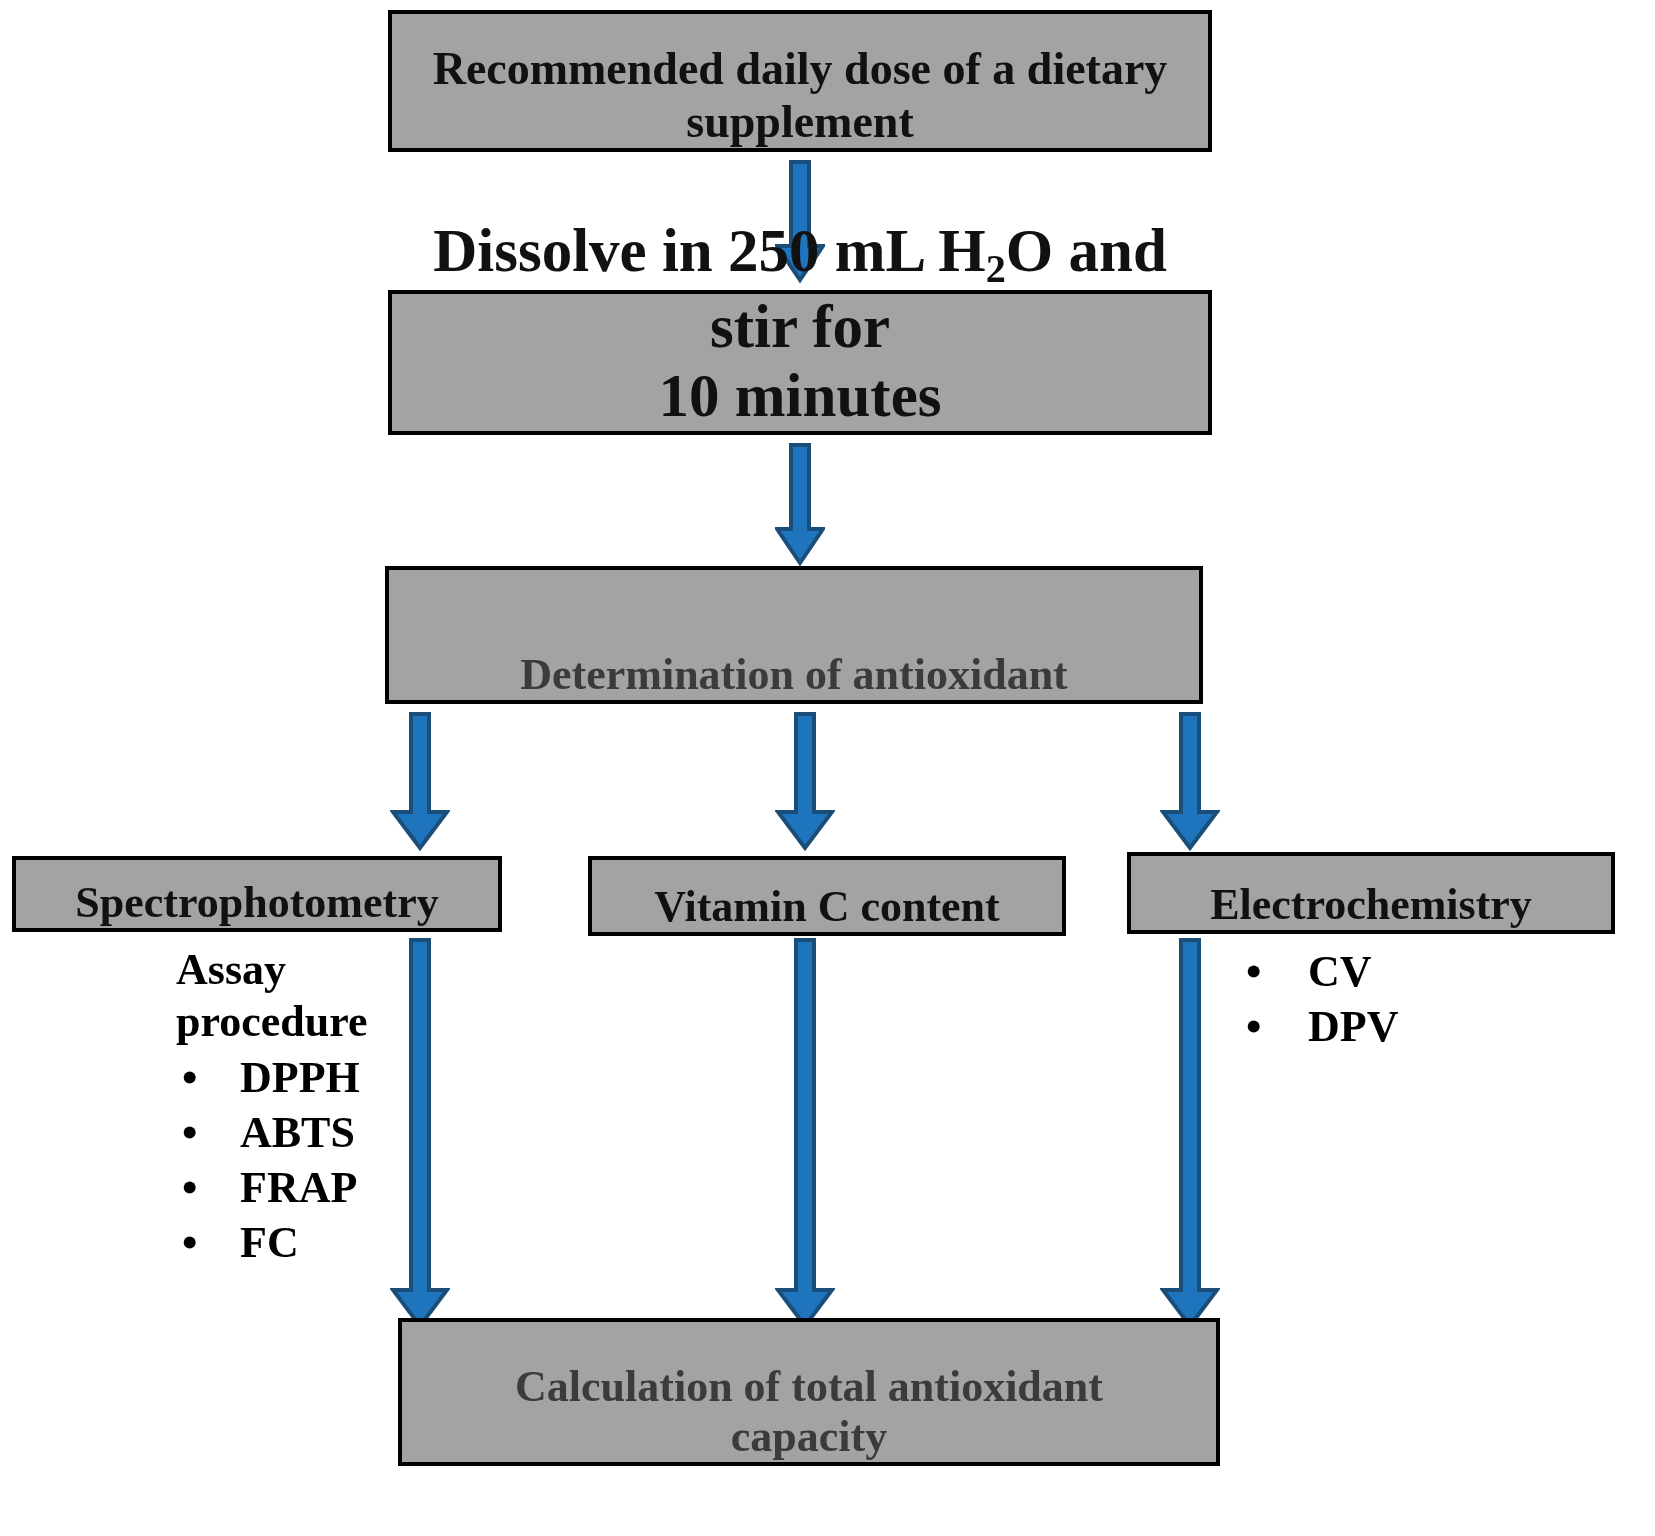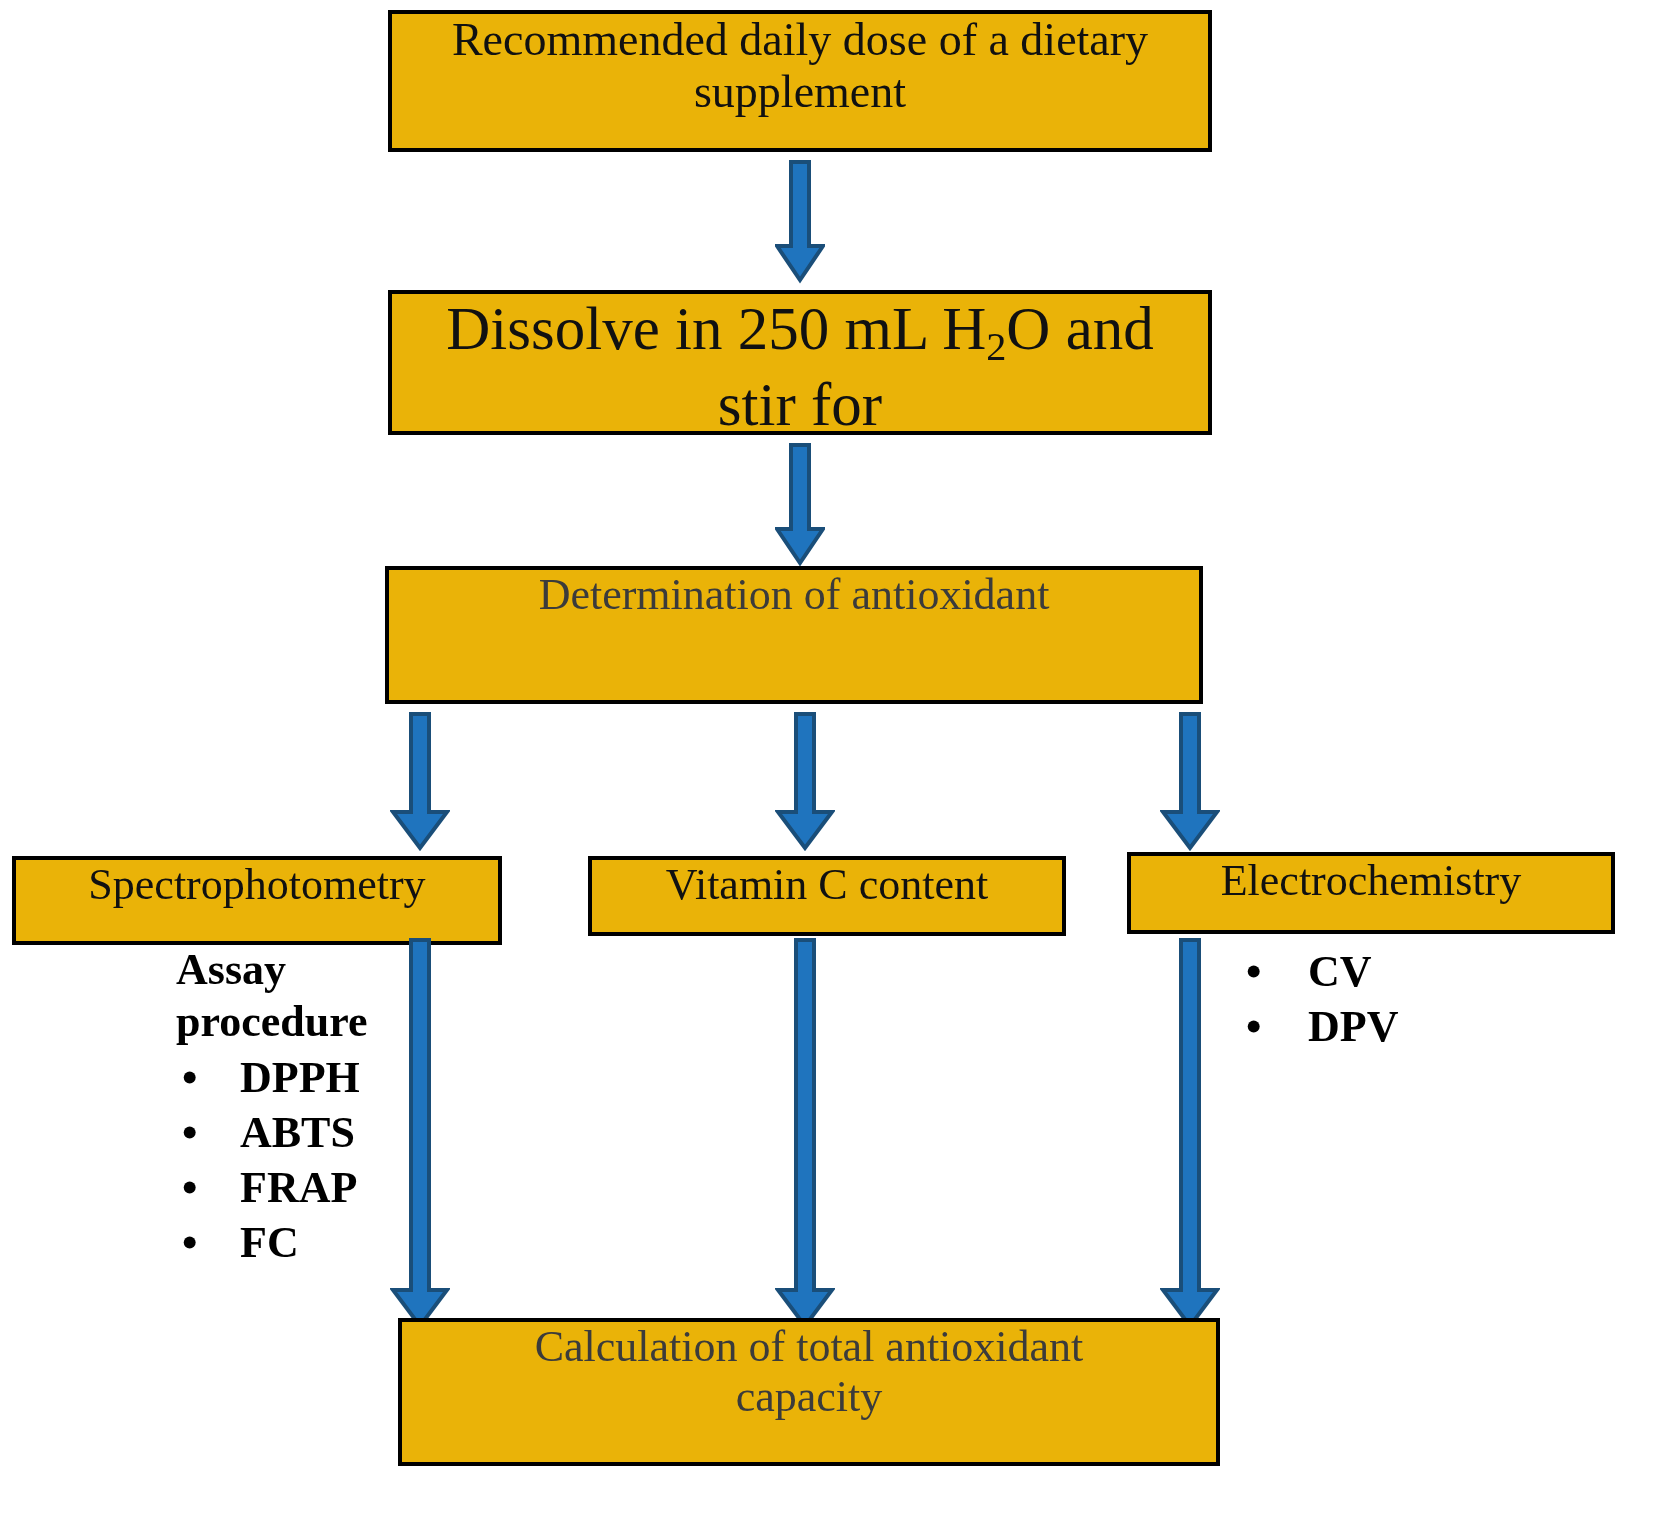--- a/index.html
+++ b/index.html
@@ -16,39 +16,39 @@
     height: 1536px;
     background: #ffffff;
     overflow: hidden;
   }
 
   
   .box {
     position: absolute;
     box-sizing: border-box;
     border: 4px solid #000000;
-    background: #eab308;
+    background: #a3a3a3;
     display: flex;
-    align-items: flex-start;
+    align-items: flex-end;
     justify-content: center;
     text-align: center;
-    font-weight: normal;
+    font-weight: bold;
     line-height: 1.14;
     color: #111111;
   }
   .box .inner {
     padding: 0 14px;
     width: 100%;
   }
   .box.gray { color: #3b3b3b; }
 
   #box-dose      { left: 388px;  top: 10px;   width: 824px; height: 142px;  font-size: 46px; }
   #box-dissolve  { left: 388px;  top: 290px;  width: 824px; height: 145px;  font-size: 61px; }
   #box-determine { left: 385px;  top: 566px;  width: 818px; height: 138px;  font-size: 44px; }
-  #box-spectro   { left: 12px;   top: 856px;  width: 490px; height: 89px;   font-size: 44px; }
+  #box-spectro   { left: 12px;   top: 856px;  width: 490px; height: 76px;   font-size: 44px; }
   #box-vitc      { left: 588px;  top: 856px;  width: 478px; height: 80px;   font-size: 44px; }
   #box-electro   { left: 1127px; top: 852px;  width: 488px; height: 82px;   font-size: 44px; }
   #box-calc      { left: 398px;  top: 1318px; width: 822px; height: 148px;  font-size: 44px; }
 
   sub { font-size: 0.66em; vertical-align: -0.28em; }
 
   
   .arrow { position: absolute; }
   .arrow svg { display: block; }
 
@@ -102,20 +102,21 @@
   <div class="arrow" id="arrow-dose-dissolve" style="left:775px; top:160px; width:50px; height:124px;">
     <svg width="50" height="124" viewBox="0 0 50 124">
       <polygon points="16,2 34,2 34,86 48,86 25,120 2,86 16,86" fill="#1F74BE" stroke="#1A4E79" stroke-width="4" stroke-linejoin="miter"></polygon>
     </svg>
   </div>
 
   <div class="box" id="box-dissolve">
     <div class="inner">
       <span>Dissolve in 250 mL H</span><sub>2</sub><span>O and stir for</span>
       <br>
+      <span>10 minutes</span>
     </div>
   </div>
 
   <div class="arrow" id="arrow-dissolve-determine" style="left:775px; top:443px; width:50px; height:124px;">
     <svg width="50" height="124" viewBox="0 0 50 124">
       <polygon points="16,2 34,2 34,86 48,86 25,120 2,86 16,86" fill="#1F74BE" stroke="#1A4E79" stroke-width="4" stroke-linejoin="miter"></polygon>
     </svg>
   </div>
 
   <div class="box gray" id="box-determine">

